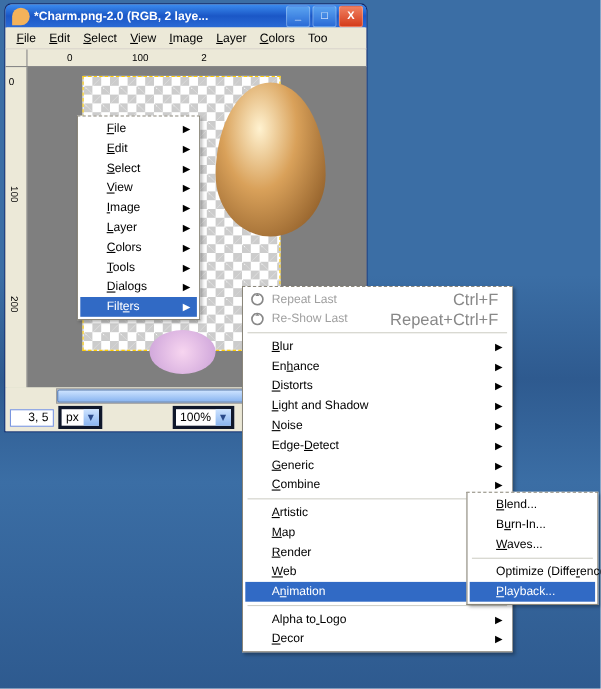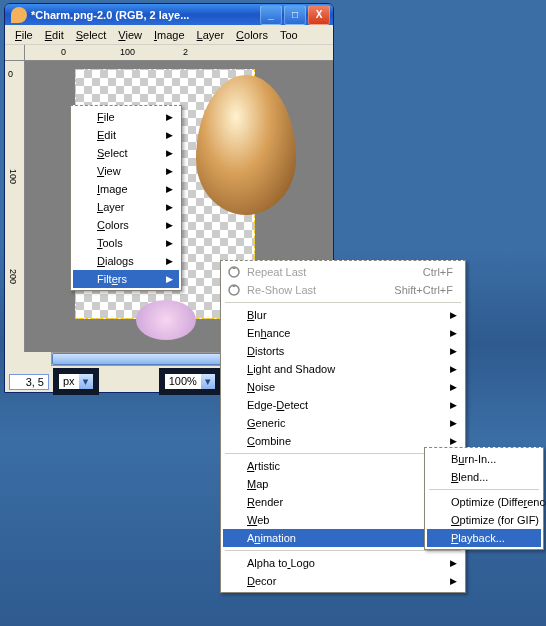--- a/index.html
+++ b/index.html
@@ -101,21 +101,21 @@
     background:#ece9d8;
     display:flex;
     flex-direction:column;
   }
   .scroll-h{height:16px;display:flex;align-items:center;padding:0 2px;}
   .scroll-h .sp{flex:1;}
   .scroll-h .track2{flex:6;height:14px;background:#d4d0c8;border:1px solid #999;position:relative;}
   .scroll-h .thumb{position:absolute;left:0;top:0;width:80%;height:100%;background:linear-gradient(180deg,#cde3ff,#8ab5f0);border:1px solid #5582c4;border-radius:2px;}
   .status-row{display:flex;align-items:center;gap:4px;padding:2px 4px;}
   .status-row .field{background:#fff;border:1px solid #7a96df;padding:1px 4px;min-width:40px;text-align:right;}
-  .status-row .combo{display:flex;background:#fff;border:6px solid #0f172a;}
+  .status-row .combo{display:flex;align-items:center;background:#fff;border:3px solid #0f172a;}
   .status-row .combo span{padding:1px 4px;}
   .status-row .combo .arr{width:14px;text-align:center;background:linear-gradient(180deg,#cde3ff,#8ab5f0);color:#2a4a8a;}
 
   
   .menu {
     position: absolute;
     background: #fff;
     border: 1px solid #8a867a;
     box-shadow: 2px 2px 3px rgba(0,0,0,0.3);
     padding: 2px;
@@ -124,21 +124,21 @@
   .menu .item {
     display:flex;align-items:center;
     padding: 3px 18px 3px 24px;
     position:relative;
     white-space:nowrap;
     min-height:17px;
   }
   .menu .item.hl { background:#316ac5;color:#fff; }
   .menu .item.disabled{color:#a0a0a0;}
   .menu .item .arrow{position:absolute;right:6px;font-size:9px;}
-  .menu .item .sc{position:absolute;right:10px;color:#888;font-size:11px;padding-left:43px;}
+  .menu .item .sc{position:absolute;right:10px;color:#888;font-size:15px;padding-left:43px;}
   .menu .sep{height:1px;background:#d0d0c8;margin:3px 2px;}
   .menu1{left:70px; top:105px; width:112px;}
   .menu2{left:180px; top:260px; width:246px;margin-left:40px;}
   .menu3{left:424px; top:447px; width:120px;}
   .reset-icon{position:absolute;left:4px;top:2px;width:14px;height:14px;}
   .reset-icon svg{width:14px;height:14px;}
   u{text-decoration:underline;}
 </style>
 </head>
 <body>
@@ -249,21 +249,21 @@
       <span>Filt<u>e</u>rs</span>
       <span class="arrow">▶</span>
     </div>
   </div>
 
 <div class="menu menu2" id="menu2">
     <div class="item disabled">Repeat Last<span class="sc">Ctrl+F</span><span class="reset-icon"><svg viewBox="0 0 14 14">
           <circle cx="7" cy="7" r="5" fill="none" stroke="#888" stroke-width="1.5"></circle>
           <path d="M7 2 L5 4 L9 4 Z" fill="#888"></path>
         </svg></span></div>
-    <div class="item disabled">Re-Show Last<span class="sc">Shift+Ctrl+F</span><span class="reset-icon"><svg viewBox="0 0 14 14">
+    <div class="item disabled">Re-Show Last<span class="sc">Repeat+Ctrl+F</span><span class="reset-icon"><svg viewBox="0 0 14 14">
           <circle cx="7" cy="7" r="5" fill="none" stroke="#888" stroke-width="1.5"></circle>
           <path d="M7 2 L5 4 L9 4 Z" fill="#888"></path>
         </svg></span></div>
     <div class="sep"></div>
     <div class="item">
       <span><u>B</u>lur</span>
       <span class="arrow">▶</span>
     </div>
     <div class="item">
       <span>En<u>h</u>ance</span>
@@ -320,28 +320,28 @@
       <span class="arrow">▶</span>
     </div>
     <div class="item">
       <span><u>D</u>ecor</span>
       <span class="arrow">▶</span>
     </div>
   </div>
 
 <div class="menu menu3" id="menu3">
     <div class="item">
+      <span><u>B</u>lend...</span>
+    </div>
+    <div class="item">
       <span>B<u>u</u>rn-In...</span>
     </div>
     <div class="item">
-      <span><u>B</u>lend...</span>
+      <span><u>W</u>aves...</span>
     </div>
     <div class="sep"></div>
     <div class="item">
       <span>Optimize (Diffe<u>r</u>ence)</span>
-    </div>
-    <div class="item">
-      <span><u>O</u>ptimize (for GIF)</span>
     </div>
     <div class="item hl">
       <span><u>P</u>layback...</span>
     </div>
   </div>
 
 </body></html>

